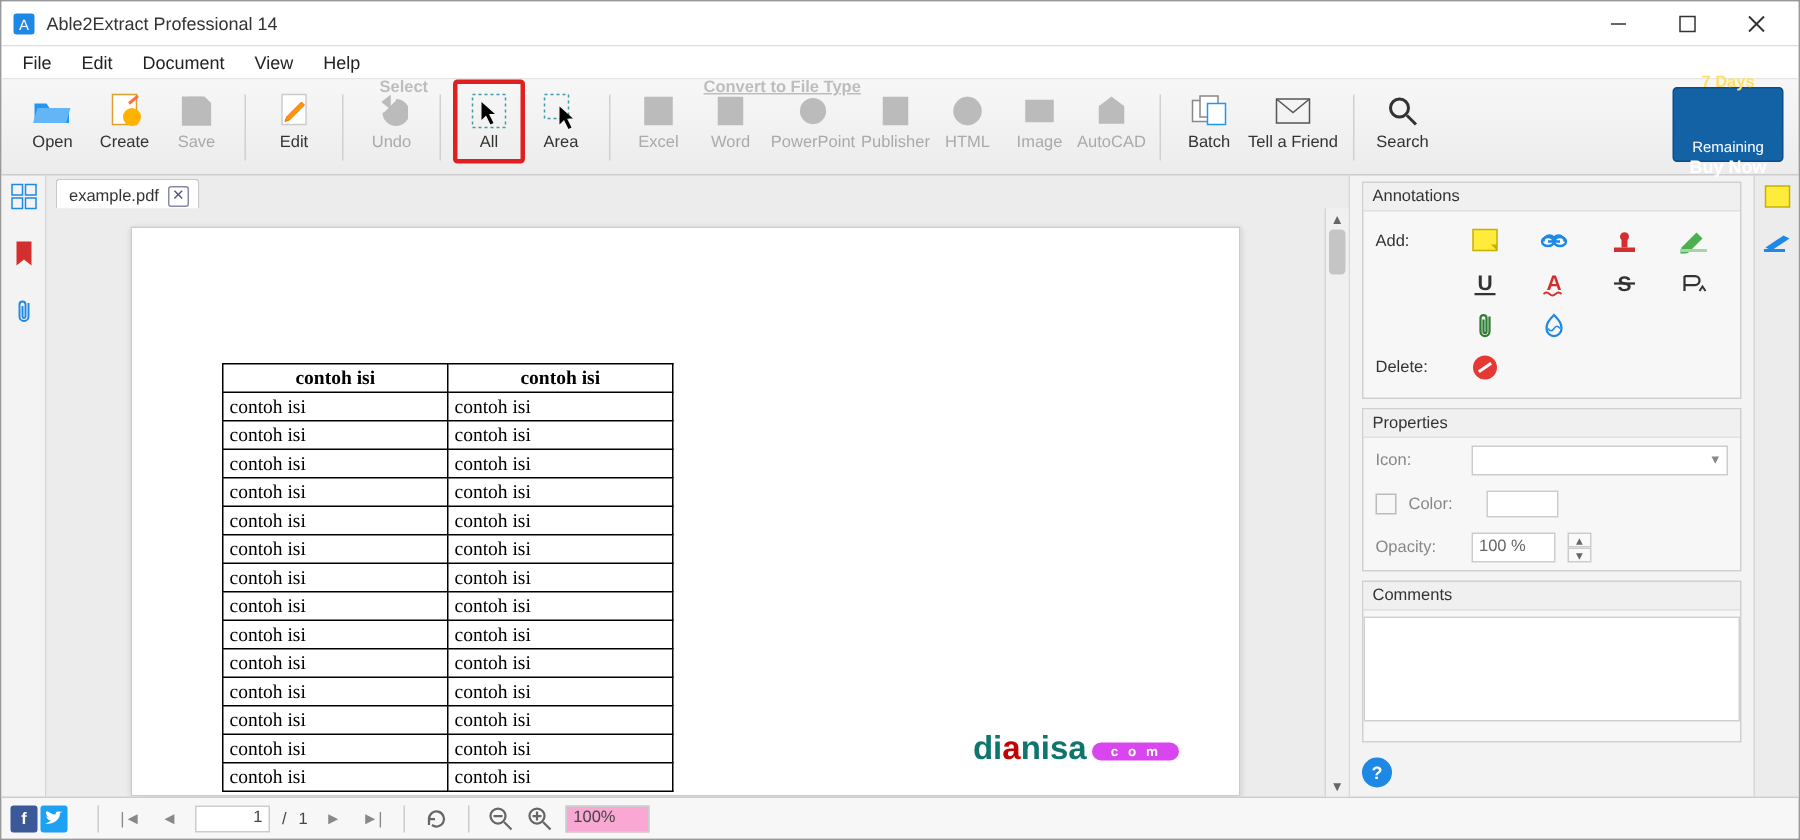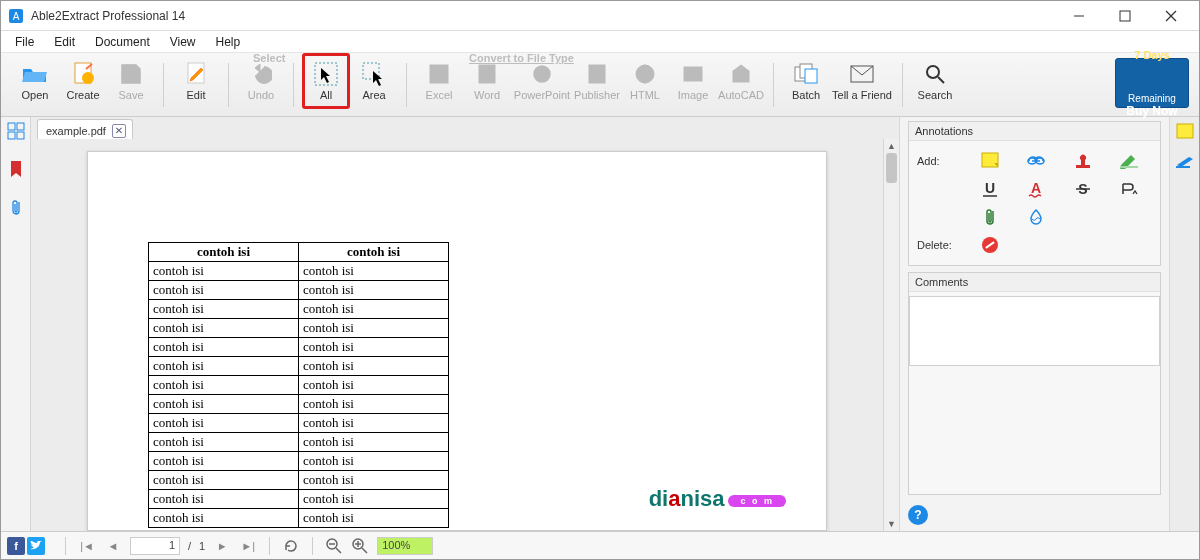--- a/index.html
+++ b/index.html
@@ -78,21 +78,21 @@
 .helpcircle{ width:20px;height:20px;border-radius:50%;background:#1e88e5;color:#fff;display:flex;align-items:center;justify-content:center;font-size:12px;font-weight:700; margin-top:4px;}
 .rp-side { width:30px; background:#ececec; border-left:1px solid #d8d8d8; display:flex; flex-direction:column; align-items:center; padding-top:6px; gap:14px; }
 
 
 .statusbar { height:28px; background:#f7f7f7; border-top:1px solid #ccc; display:flex; align-items:center; padding:0 6px; gap:8px; font-size:11px; color:#444; }
 .statusbar .social{ display:flex; gap:2px; margin-right:8px;}
 .sb-box{ width:18px;height:18px;display:flex;align-items:center;justify-content:center;color:#fff;border-radius:2px;}
 .navsep{ width:1px;height:18px;background:#ccc; margin:0 4px;}
 .navbtn{ width:18px;height:18px;display:flex;align-items:center;justify-content:center;color:#888;}
 .pagenum{ width:50px; height:18px; border:1px solid #ccc; background:#fff; text-align:right; padding:1px 4px; }
-.zoombox{ width:56px;height:18px;border:1px solid #ccc;background:#bef264;padding:1px 4px;}
+.zoombox{ width:56px;height:18px;border:1px solid #ccc;background:#f9a8d4;padding:1px 4px;}
 
 svg { display:block; }
 </style>
 </head>
 <body>
 
 <div class="titlebar">
   <span class="appicon">
     <svg width="16" height="16">
         <rect x="1" y="1" width="14" height="14" rx="2" fill="#1e88e5"></rect>
@@ -529,20 +529,40 @@
                   </svg>
                 </span>
               <span class="annico" style="visibility:hidden"></span>
               <span class="annico" style="visibility:hidden"></span>
               <span class="annico" style="visibility:hidden"></span>
             </div>
           </div>
         </div>
       </div>
 
+      <div class="panelbox">
+        <div class="hd">Properties</div>
+        <div class="propsrow">
+          <span class="plabel">Icon:</span>
+          <div class="pseudo-select"></div>
+        </div>
+        <div class="propsrow">
+          <span style="width:14px;height:14px;border:1px solid #bbb;display:inline-block"></span>
+          <span class="plabel" style="width:44px">Color:</span>
+          <div class="colorbox"></div>
+        </div>
+        <div class="propsrow">
+          <span class="plabel">Opacity:</span>
+          <div class="opbox">100 %</div>
+          <div style="display:flex;flex-direction:column">
+            <div class="stepbtn" style="height:10px">▴</div>
+            <div class="stepbtn" style="height:10px">▾</div>
+          </div>
+        </div>
+      </div>
 
       <div class="panelbox" style="flex:1;display:flex;flex-direction:column">
         <div class="hd">Comments</div>
         <div class="comments-area"></div>
       </div>
       <div class="helpcircle">?</div>
     </div>
     <div class="rp-side">
       <span>
           <svg width="18" height="18">

